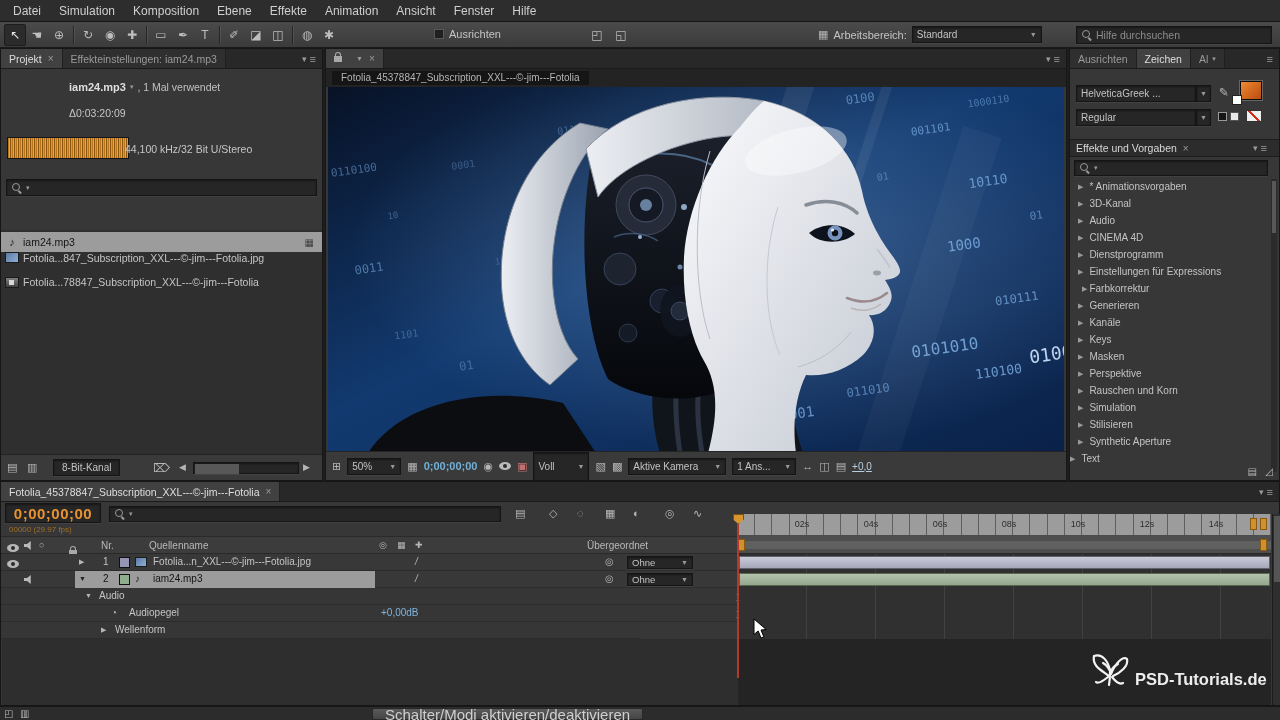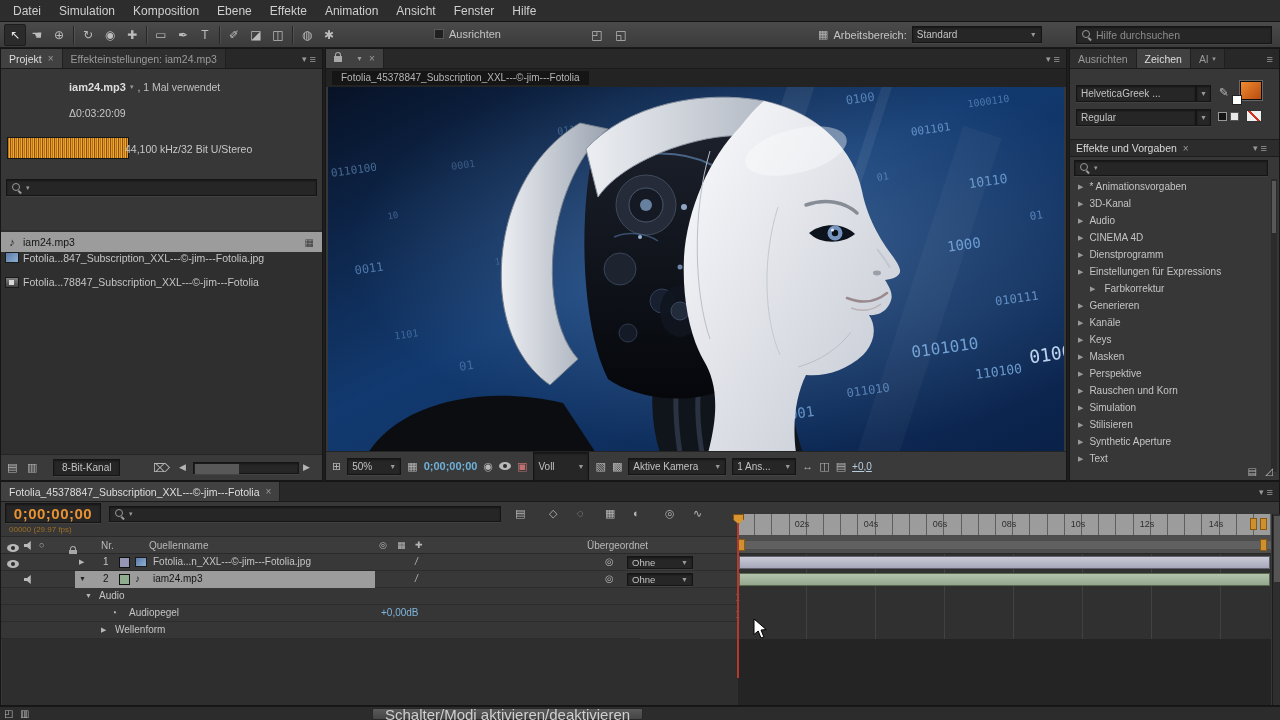--- a/index.html
+++ b/index.html
@@ -371,21 +371,21 @@
         <span class="rl">CINEMA 4D</span>
       </div>
     <div style="position:absolute;left:0;top:70px;display:flex;align-items:center;gap:6px;padding-left:8px">
         <span class="g" style="font-size:7px;color:#9a9a9a">▶</span>
         <span class="rl">Dienstprogramm</span>
       </div>
     <div style="position:absolute;left:0;top:87px;display:flex;align-items:center;gap:6px;padding-left:8px">
         <span class="g" style="font-size:7px;color:#9a9a9a">▶</span>
         <span class="rl">Einstellungen für Expressions</span>
       </div>
-    <div style="position:absolute;left:0;top:104px;display:flex;align-items:center;gap:9px;padding-left:20px">
+    <div style="position:absolute;left:0;top:104px;display:flex;align-items:center;gap:2px;padding-left:12px">
         <span class="g" style="font-size:7px;color:#9a9a9a">▶</span>
         <span class="rl">Farbkorrektur</span>
       </div>
     <div style="position:absolute;left:0;top:121px;display:flex;align-items:center;gap:6px;padding-left:8px">
         <span class="g" style="font-size:7px;color:#9a9a9a">▶</span>
         <span class="rl">Generieren</span>
       </div>
     <div style="position:absolute;left:0;top:138px;display:flex;align-items:center;gap:6px;padding-left:8px">
         <span class="g" style="font-size:7px;color:#9a9a9a">▶</span>
         <span class="rl">Kanäle</span>
@@ -411,21 +411,21 @@
         <span class="rl">Simulation</span>
       </div>
     <div style="position:absolute;left:0;top:240px;display:flex;align-items:center;gap:6px;padding-left:8px">
         <span class="g" style="font-size:7px;color:#9a9a9a">▶</span>
         <span class="rl">Stilisieren</span>
       </div>
     <div style="position:absolute;left:0;top:257px;display:flex;align-items:center;gap:6px;padding-left:8px">
         <span class="g" style="font-size:7px;color:#9a9a9a">▶</span>
         <span class="rl">Synthetic Aperture</span>
       </div>
-    <div style="position:absolute;left:0;top:274px;display:flex;align-items:center;gap:6px;padding-left:8px">
+    <div style="position:absolute;left:0;top:274px;display:flex;align-items:center;gap:6px;">
         <span class="g" style="font-size:7px;color:#9a9a9a">▶</span>
         <span class="rl">Text</span>
       </div>
   </div>
   <div class="r" style="right:2px;top:130px;width:6px;height:293px;background:#2b2b2b">
       <div style="width:4px;height:52px;background:#585858;margin:2px 1px"></div>
     </div>
   <span class="g r" style="right:22px;bottom:3px;font-size:10px">▤</span>
   <span class="g r" style="right:6px;bottom:3px;font-size:10px">◿</span>
 </div>
@@ -548,20 +548,33 @@
   <span class="ebeam r" style="left:735px;top:110px">I</span>
   <span class="ebeam r" style="left:735px;top:127px">I</span>
 
   <div class="r" style="left:736px;top:32px;width:2px;height:164px;background:#b5392a;z-index:5"></div>
   <div class="r" style="left:732px;top:32px;width:11px;height:10px;background:#d8952f;border:1px solid #7c5012;clip-path:polygon(0 0,100% 0,100% 55%,50% 100%,0 55%);z-index:6"></div>
 
   <div class="r" style="left:1271px;top:32px;width:8px;height:191px;background:#2e2e2e;border-left:1px solid #1c1c1c">
       <div style="width:6px;height:66px;background:#555;margin:2px 1px"></div>
     </div>
 
+  <div class="r" style="left:1086px;top:164px;display:flex;align-items:flex-end;gap:2px;z-index:4">
+    <svg width="46" height="46" viewBox="0 0 46 46">
+      <g fill="none" stroke="#ffffff" stroke-width="2.2" stroke-linecap="round" opacity="0.95">
+        <path d="M22 30 C14 24 5 20 7 10 C16 7 21 16 23 24"></path>
+        <path d="M24 28 C28 18 36 9 40 13 C42 20 33 27 26 30"></path>
+        <path d="M21 31 C16 35 11 38 9 36"></path>
+        <path d="M25 31 C29 36 33 39 36 37"></path>
+        <path d="M23 26 C23 30 23 34 22 39"></path>
+        <path d="M23 25 C21 21 18 18 16 17 M24 25 C26 21 29 19 31 18"></path>
+      </g>
+    </svg>
+    <span style="font-size:16.5px;font-weight:bold;color:#ededed;margin-bottom:3px">PSD-Tutorials.de</span>
+  </div>
 </div>
 
 <div class="r" style="left:0;top:706px;width:1280px;height:14px;background:#2c2c2c;border-top:1px solid #171717">
   <span class="g r" style="left:4px;top:1px;font-size:10px">◰</span>
   <span class="g r" style="left:20px;top:1px;font-size:10px">▥</span>
   <div class="r" style="left:372px;top:1px;height:12px;padding:0 12px;background:linear-gradient(#5a5a5a,#454545);border:1px solid #282828;border-radius:2px;display:flex;align-items:center">
     <span style="font-size:15px;color:#cfcfcf">Schalter/Modi aktivieren/deaktivieren</span>
   </div>
 </div>
 

